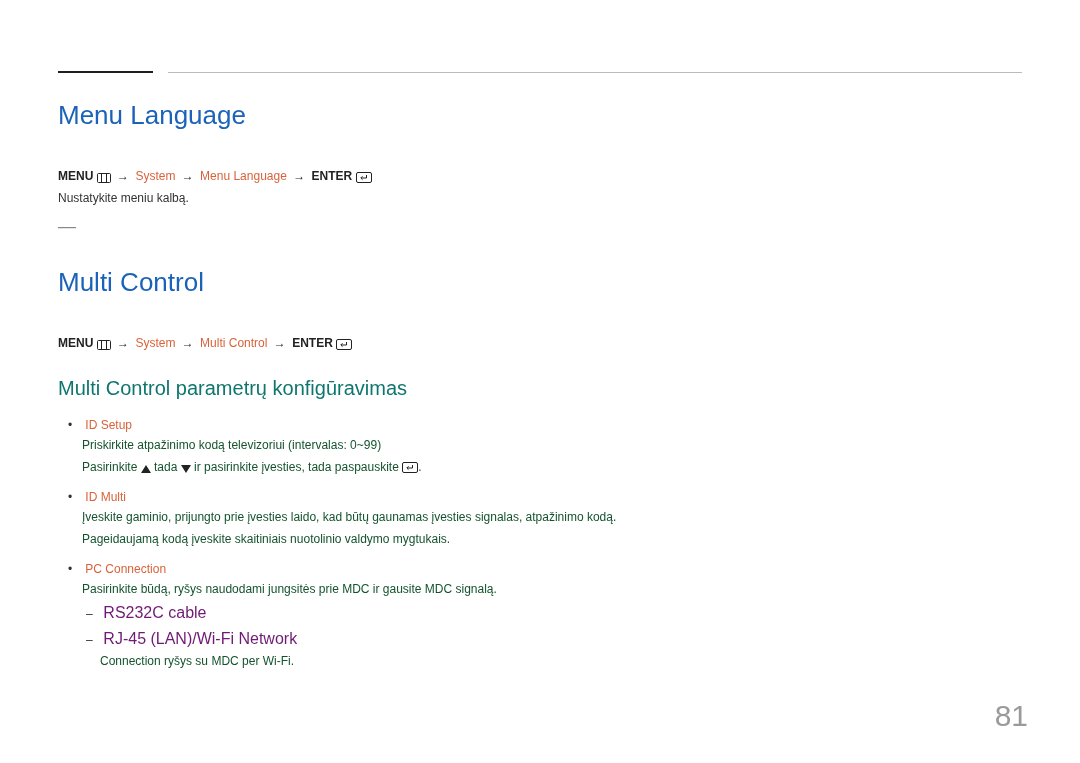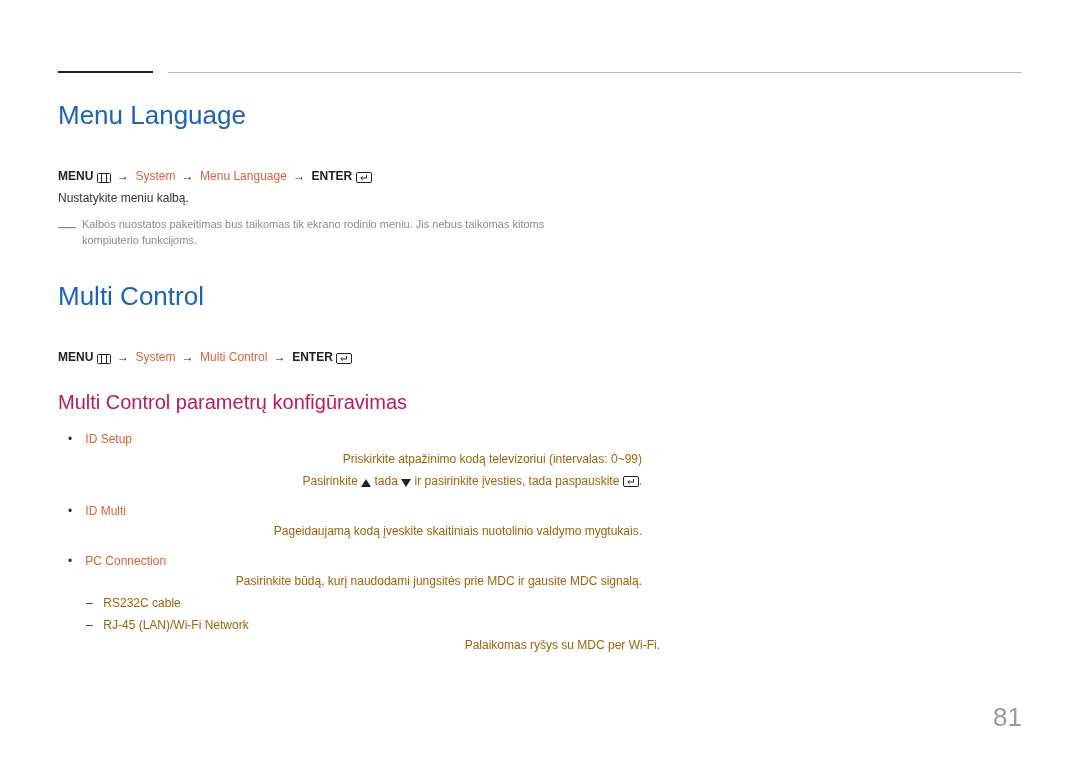--- a/index.html
+++ b/index.html
@@ -37,21 +37,21 @@
     max-width: 800px;
   }
   h1 {
     color: #1b63b8;
     font-weight: 400;
     font-size: 26px;
     margin-bottom: 22px;
   }
   h1.second { margin-top: 32px; }
   h2 {
-    color: #be185d;
+    color: #0f766e;
     font-weight: 400;
     font-size: 20px;
     margin-top: 26px;
     margin-bottom: 18px;
   }
   .breadcrumb {
     font-size: 12px;
     color: #222;
     font-weight: 600;
     margin-bottom: 6px;
@@ -97,45 +97,44 @@
   ul.params > li::before {
     content: "•";
     color: #333;
     display: inline-block;
     width: 14px;
     margin-left: -14px;
   }
   .param-title { color: #d9623a; font-size: 12px; }
   .param-line {
     margin-top: 4px;
-    color: #a16207;
+    color: #14532d;
     line-height: 1.5;
     max-width: 560px;
-    text-align: right;
   }
   ul.sub {
     list-style: none;
     padding-left: 18px;
     margin-top: 6px;
   }
   ul.sub > li { margin-bottom: 8px; }
   ul.sub > li::before {
     content: "–";
     color: #333;
     display: inline-block;
     width: 14px;
     margin-left: -14px;
   }
-  .sub-title { color: #a16207; font-size: 12px; }
+  .sub-title { color: #701a75; font-size: 16px; }
   .inline-icon svg { vertical-align: -2px; }
   .page-number {
     position: absolute;
     bottom: 30px;
-    right: 58px;
-    font-size: 26px;
+    right: 52px;
+    font-size: 30px;
     color: #9a9a9a;
     font-weight: 400;
   }
 </style>
 </head>
 <body>
 
 <div class="top-rule">
   <div class="thick"></div>
   <div class="thin"></div>
@@ -165,21 +164,20 @@
           <rect x="0.5" y="0.5" width="15" height="10" rx="1.5" fill="none" stroke="#222"></rect>
           <path d="M10.5 3 L10.5 6 L5 6 M6.5 4.3 L4.8 6 L6.5 7.7" fill="none" stroke="#222" stroke-width="1"></path>
         </svg>
     </span>
   </div>
 
   <div class="body-text">Nustatykite meniu kalbą.</div>
 
   <div class="note-row">
     <div class="note-dash">―</div>
-    <div class="note-text">Kalbos nuostatos pakeitimas bus taikomas tik ekrano rodinio meniu. Jis nebus taikomas kitoms kompiuterio funkcijoms.</div>
   </div>
 
   <h1 class="second">Multi Control</h1>
 
   <div class="breadcrumb">
     <span>MENU</span>
     <span class="menu-icon">
       <svg width="14" height="10" viewBox="0 0 14 10">
           <rect x="0.5" y="0.5" width="13" height="9" rx="1" fill="none" stroke="#222" stroke-width="1"></rect>
           <line x1="4.5" y1="1" x2="4.5" y2="9" stroke="#222"></line>
@@ -212,32 +210,33 @@
             </svg></span><span> tada </span><span class="inline-icon"><svg width="10" height="8" viewBox="0 0 10 8">
               <polygon points="0,0 10,0 5,8" fill="#222"></polygon>
             </svg></span><span> ir pasirinkite įvesties, tada paspauskite </span><span class="inline-icon"><svg width="16" height="11" viewBox="0 0 16 11">
               <rect x="0.5" y="0.5" width="15" height="10" rx="1.5" fill="none" stroke="#222"></rect>
               <path d="M10.5 3 L10.5 6 L5 6 M6.5 4.3 L4.8 6 L6.5 7.7" fill="none" stroke="#222" stroke-width="1"></path>
             </svg></span><span>.</span>
       </div>
     </li>
     <li>
       <span class="param-title">ID Multi</span>
+      <div class="param-line">Įveskite gaminio, prijungto prie įvesties laido, kad būtų gaunamas įvesties signalas, atpažinimo kodą.</div>
       <div class="param-line">Pageidaujamą kodą įveskite skaitiniais nuotolinio valdymo mygtukais.</div>
     </li>
     <li>
       <span class="param-title">PC Connection</span>
-      <div class="param-line">Pasirinkite būdą, kurį naudodami jungsitės prie MDC ir gausite MDC signalą.</div>
+      <div class="param-line">Pasirinkite būdą, ryšys naudodami jungsitės prie MDC ir gausite MDC signalą.</div>
       <ul class="sub">
         <li>
           <span class="sub-title">RS232C cable</span>
         </li>
         <li>
           <span class="sub-title">RJ-45 (LAN)/Wi-Fi Network</span>
-          <div class="param-line">Palaikomas ryšys su MDC per Wi-Fi.</div>
+          <div class="param-line">Connection ryšys su MDC per Wi-Fi.</div>
         </li>
       </ul>
     </li>
   </ul>
 
 </div>
 
 <div class="page-number">81</div>
 
 </body></html>

